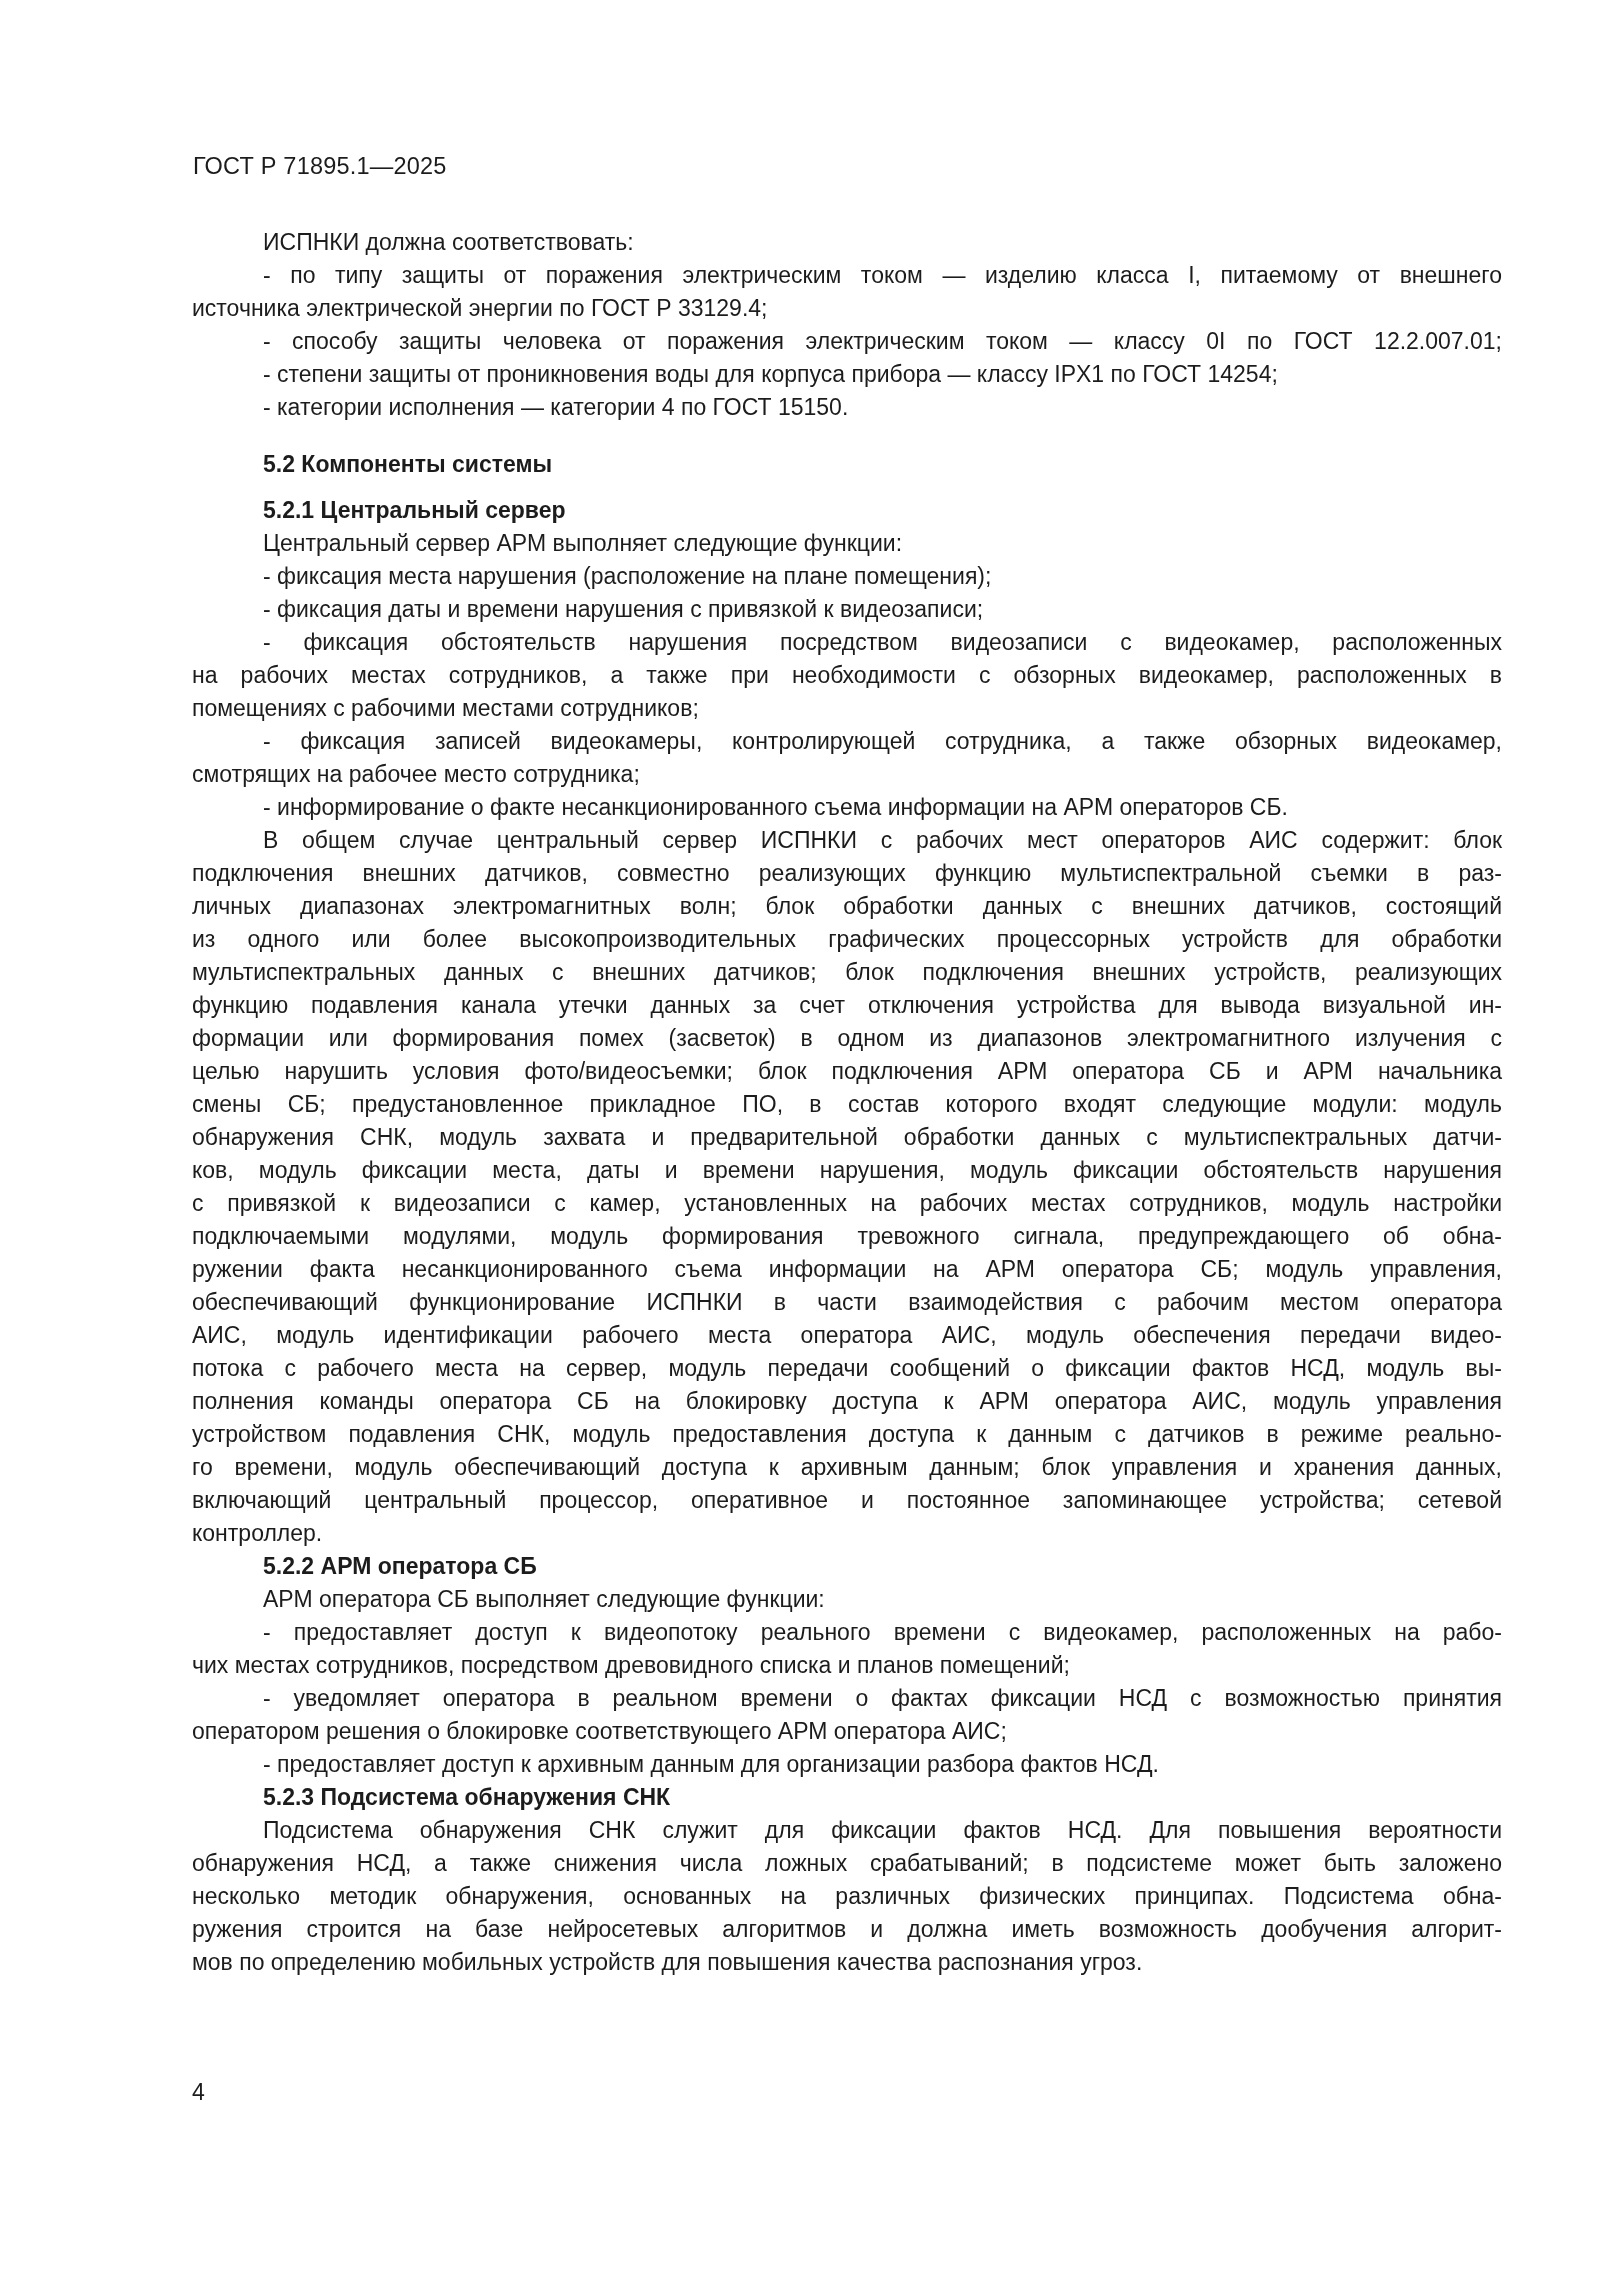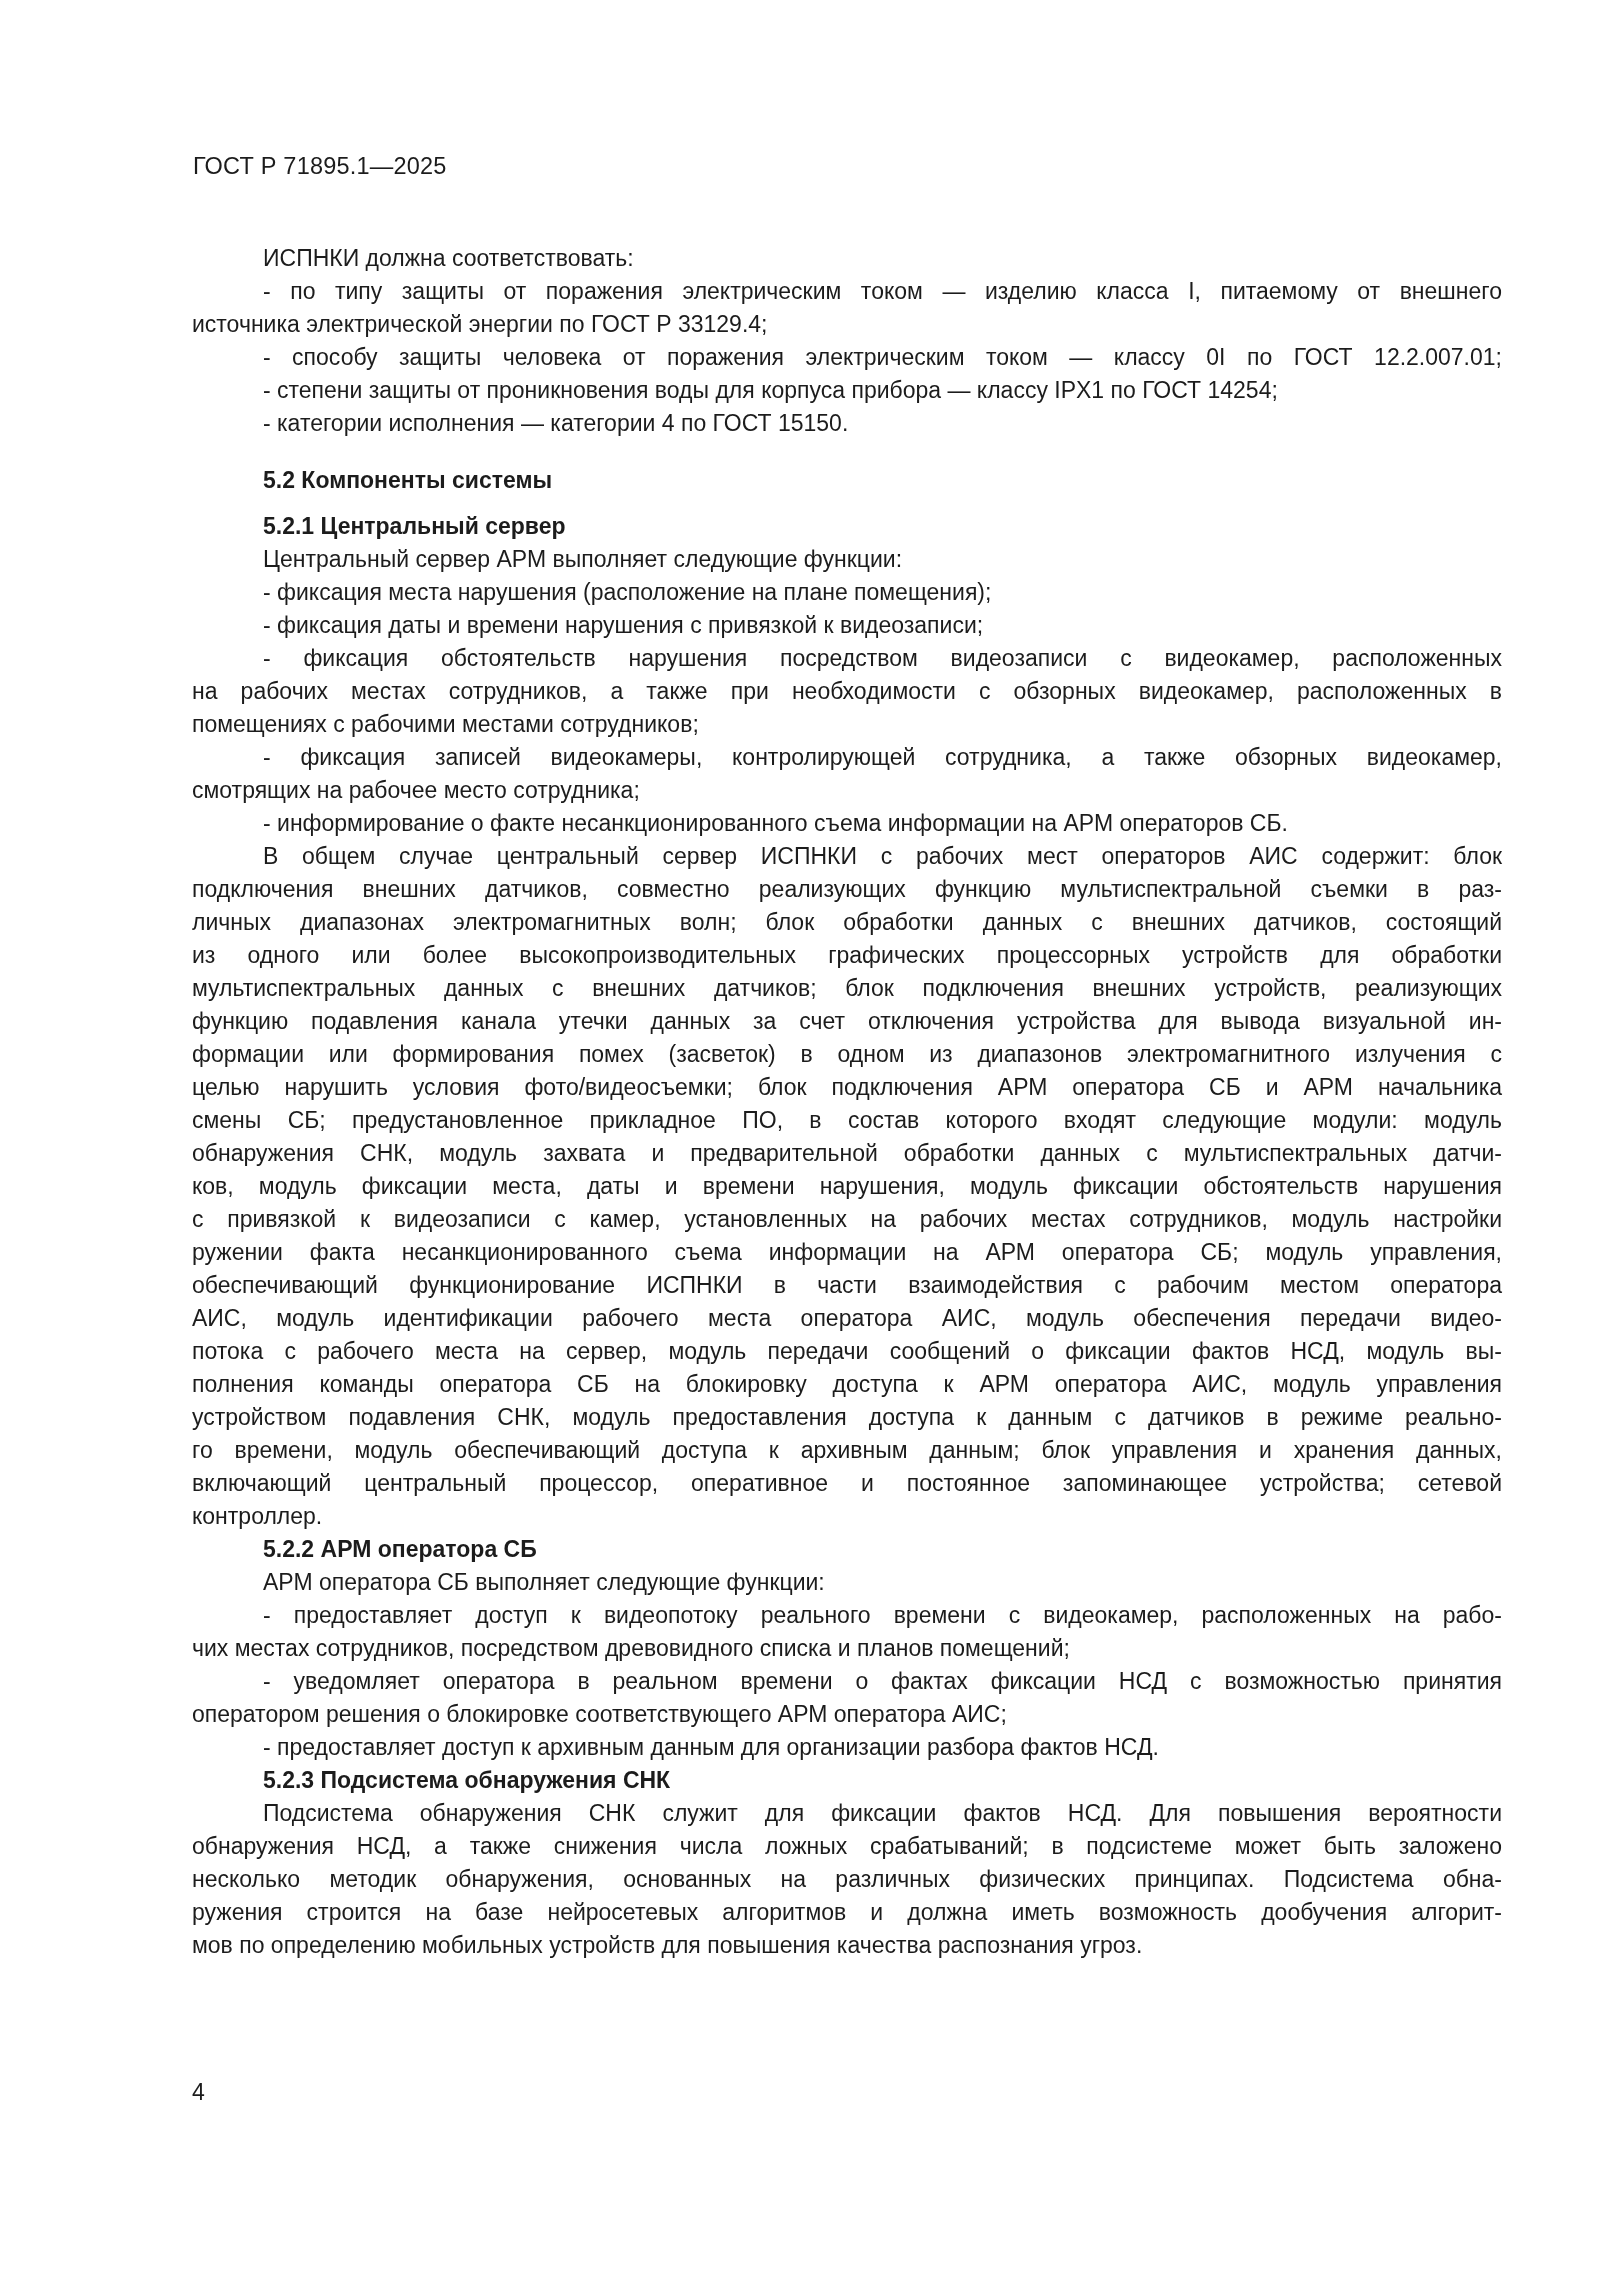--- a/index.html
+++ b/index.html
@@ -1,19 +1,19 @@
 <!DOCTYPE html>
 <html><head>
 <meta charset="utf-8">
 <style>
   html, body { margin: 0; padding: 0; background: #ffffff; }
   body { width: 1621px; height: 2293px; position: relative; overflow: hidden;
          font-family: "Liberation Sans", sans-serif; color: #1c1c1c; }
   .page-header { position: absolute; left: 193px; top: 153px; font-size: 23.5px; font-weight: normal; letter-spacing: 0.2px; }
-  .content { position: absolute; left: 192px; top: 226px; width: 1310px; margin-top: 16px; }
+  .content { position: absolute; left: 192px; top: 226px; width: 1310px; }
   .line { height: 33px; line-height: 33px; font-size: 23px; white-space: nowrap; overflow: visible; }
   .line.just { text-align: justify; text-align-last: justify; white-space: normal; }
   .line.ind { padding-left: 71px; }
   .line.bold { font-weight: bold; }
   .gap-sec { margin-top: 23.5px; }
   .gap-sub { margin-top: 13.7px; }
   .page-number { position: absolute; left: 192px; top: 2076px; font-size: 23px; line-height: 33px; }
 </style>
 </head>
 <body>
@@ -70,20 +70,21 @@
       <div class="line just">личных диапазонах электромагнитных волн; блок обработки данных с внешних датчиков, состоящий</div>
       <div class="line just">из одного или более высокопроизводительных графических процессорных устройств для обработки</div>
       <div class="line just">мультиспектральных данных с внешних датчиков; блок подключения внешних устройств, реализующих</div>
       <div class="line just">функцию подавления канала утечки данных за счет отключения устройства для вывода визуальной ин-</div>
       <div class="line just">формации или формирования помех (засветок) в одном из диапазонов электромагнитного излучения с</div>
       <div class="line just">целью нарушить условия фото/видеосъемки; блок подключения АРМ оператора СБ и АРМ начальника</div>
       <div class="line just">смены СБ; предустановленное прикладное ПО, в состав которого входят следующие модули: модуль</div>
       <div class="line just">обнаружения СНК, модуль захвата и предварительной обработки данных с мультиспектральных датчи-</div>
       <div class="line just">ков, модуль фиксации места, даты и времени нарушения, модуль фиксации обстоятельств нарушения</div>
       <div class="line just">с привязкой к видеозаписи с камер, установленных на рабочих местах сотрудников, модуль настройки</div>
+      <div class="line just">подключаемыми модулями, модуль формирования тревожного сигнала, предупреждающего об обна-</div>
       <div class="line just">ружении факта несанкционированного съема информации на АРМ оператора СБ; модуль управления,</div>
       <div class="line just">обеспечивающий функционирование ИСПНКИ в части взаимодействия с рабочим местом оператора</div>
       <div class="line just">АИС, модуль идентификации рабочего места оператора АИС, модуль обеспечения передачи видео-</div>
       <div class="line just">потока с рабочего места на сервер, модуль передачи сообщений о фиксации фактов НСД, модуль вы-</div>
       <div class="line just">полнения команды оператора СБ на блокировку доступа к АРМ оператора АИС, модуль управления</div>
       <div class="line just">устройством подавления СНК, модуль предоставления доступа к данным с датчиков в режиме реально-</div>
       <div class="line just">го времени, модуль обеспечивающий доступа к архивным данным; блок управления и хранения данных,</div>
       <div class="line just">включающий центральный процессор, оперативное и постоянное запоминающее устройства; сетевой</div>
       <div class="line">контроллер.</div>
     </div>

